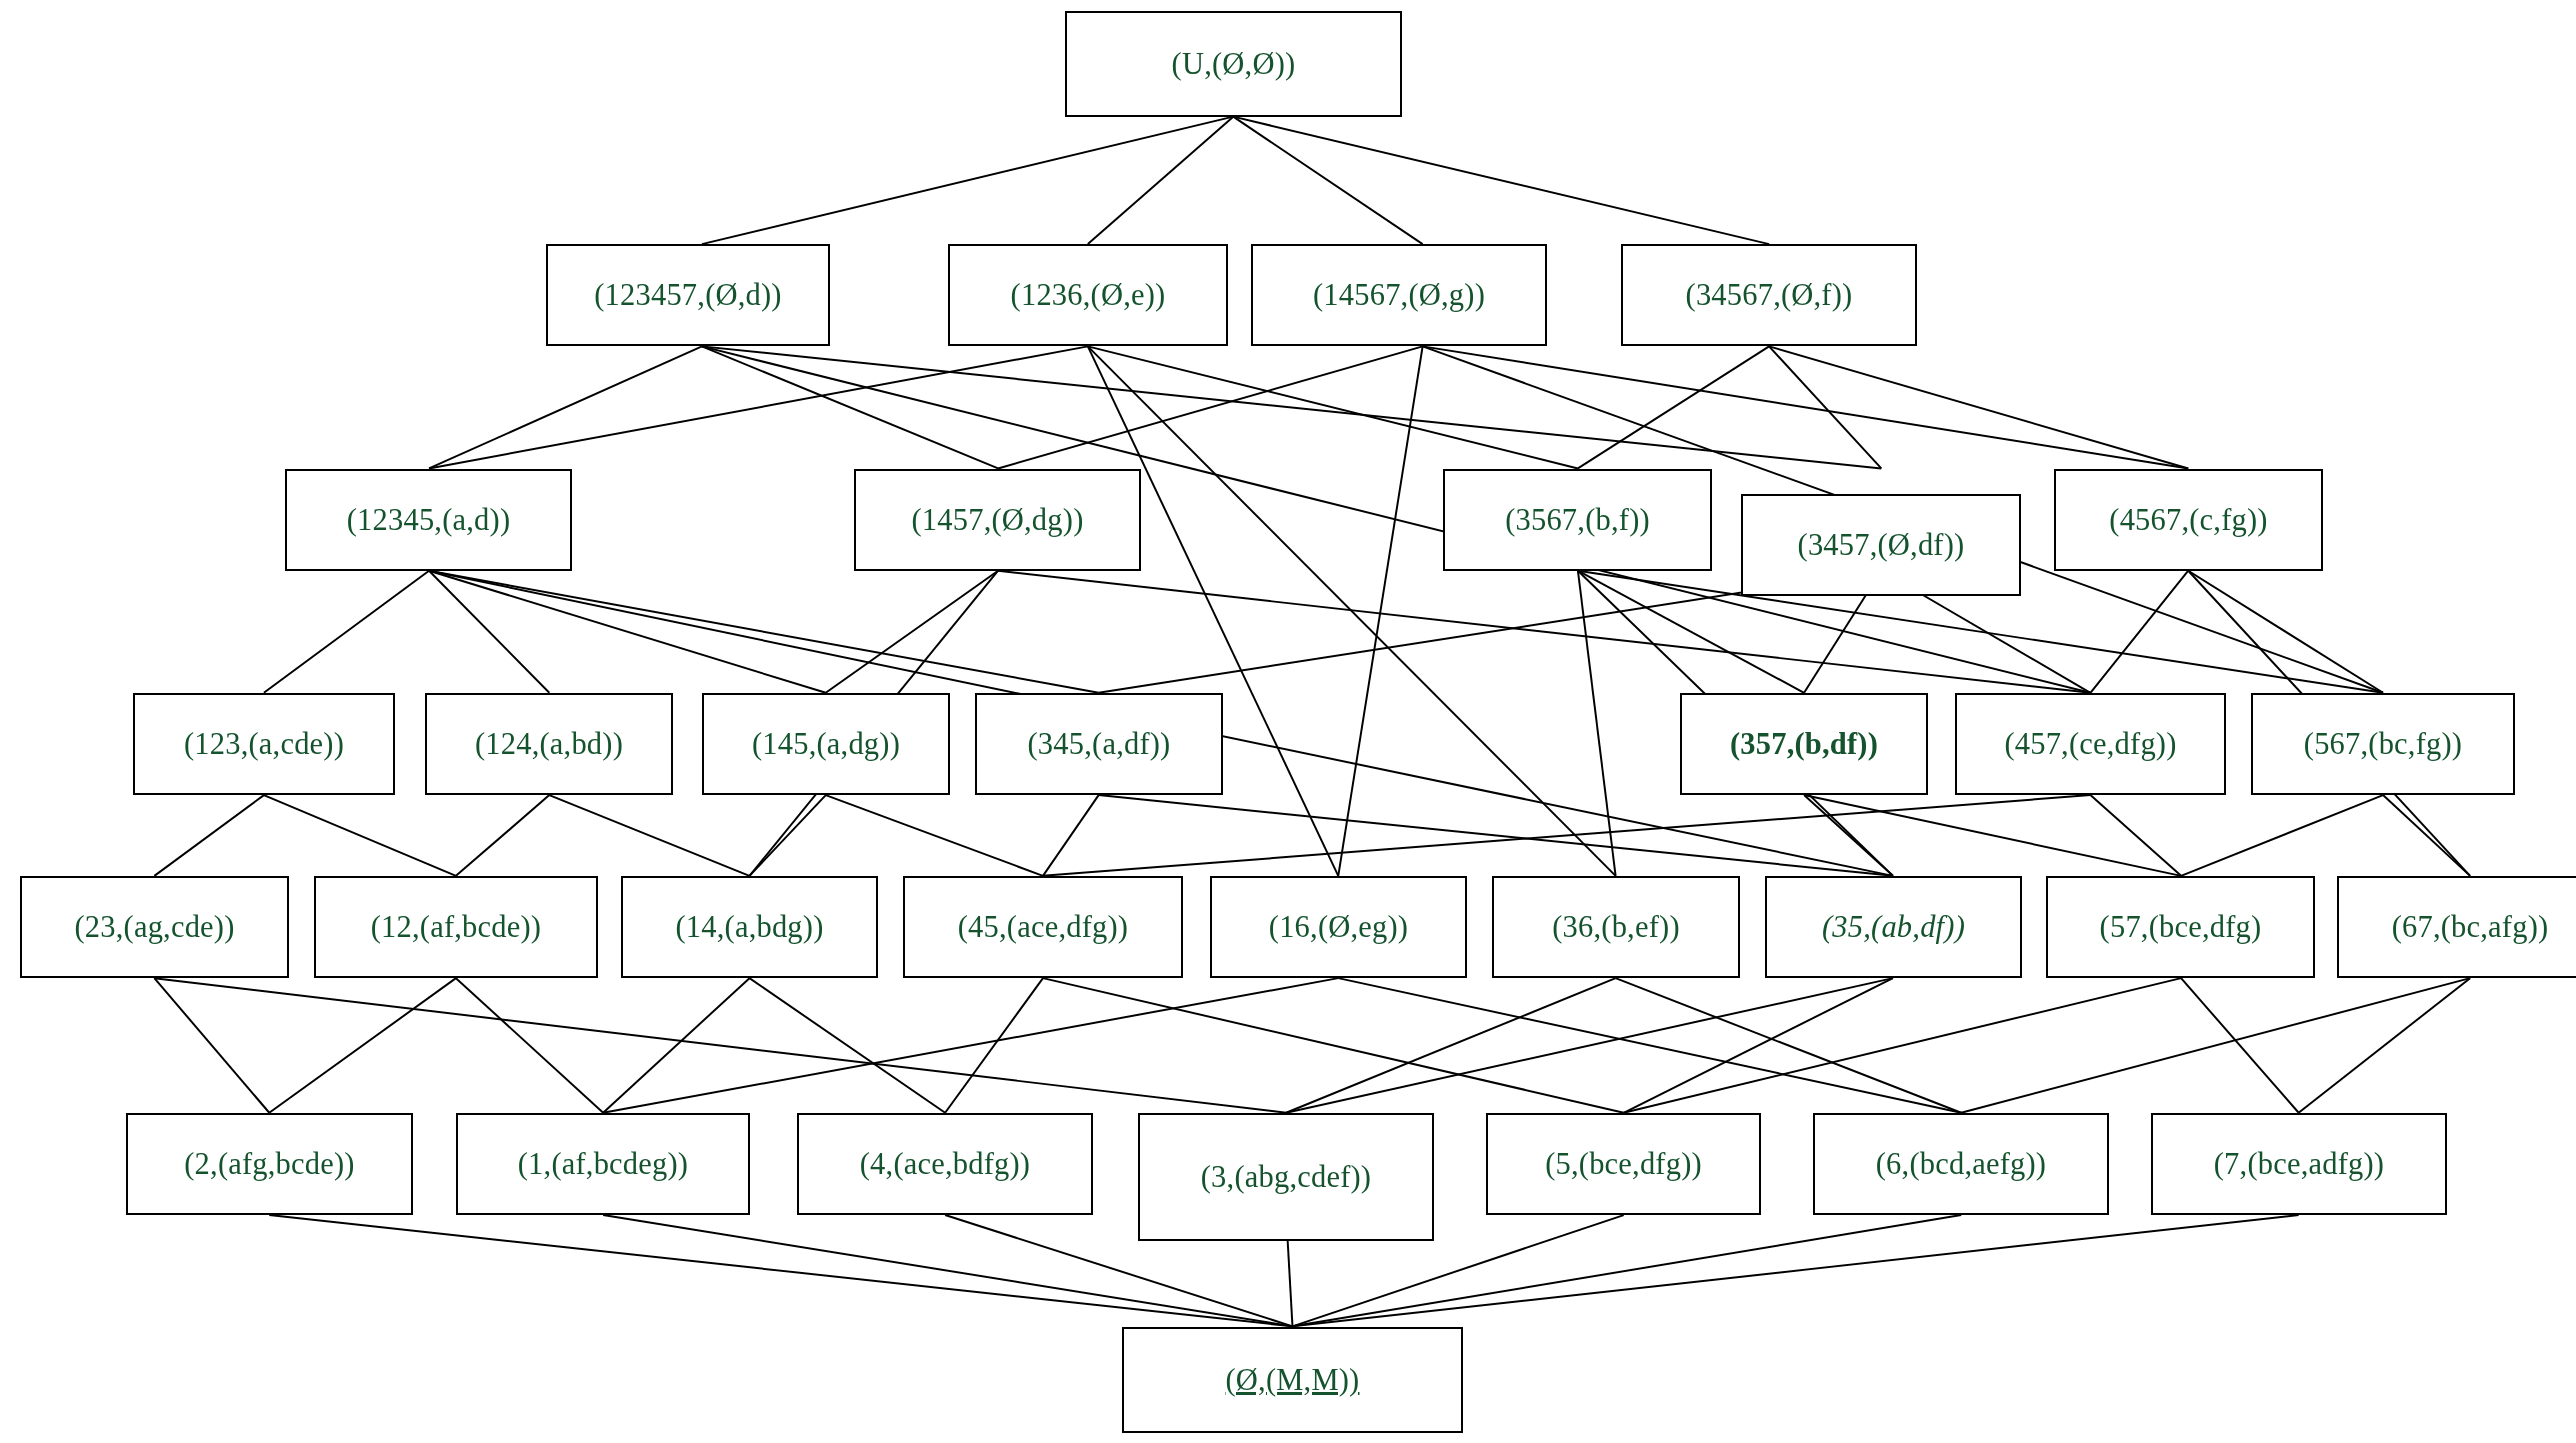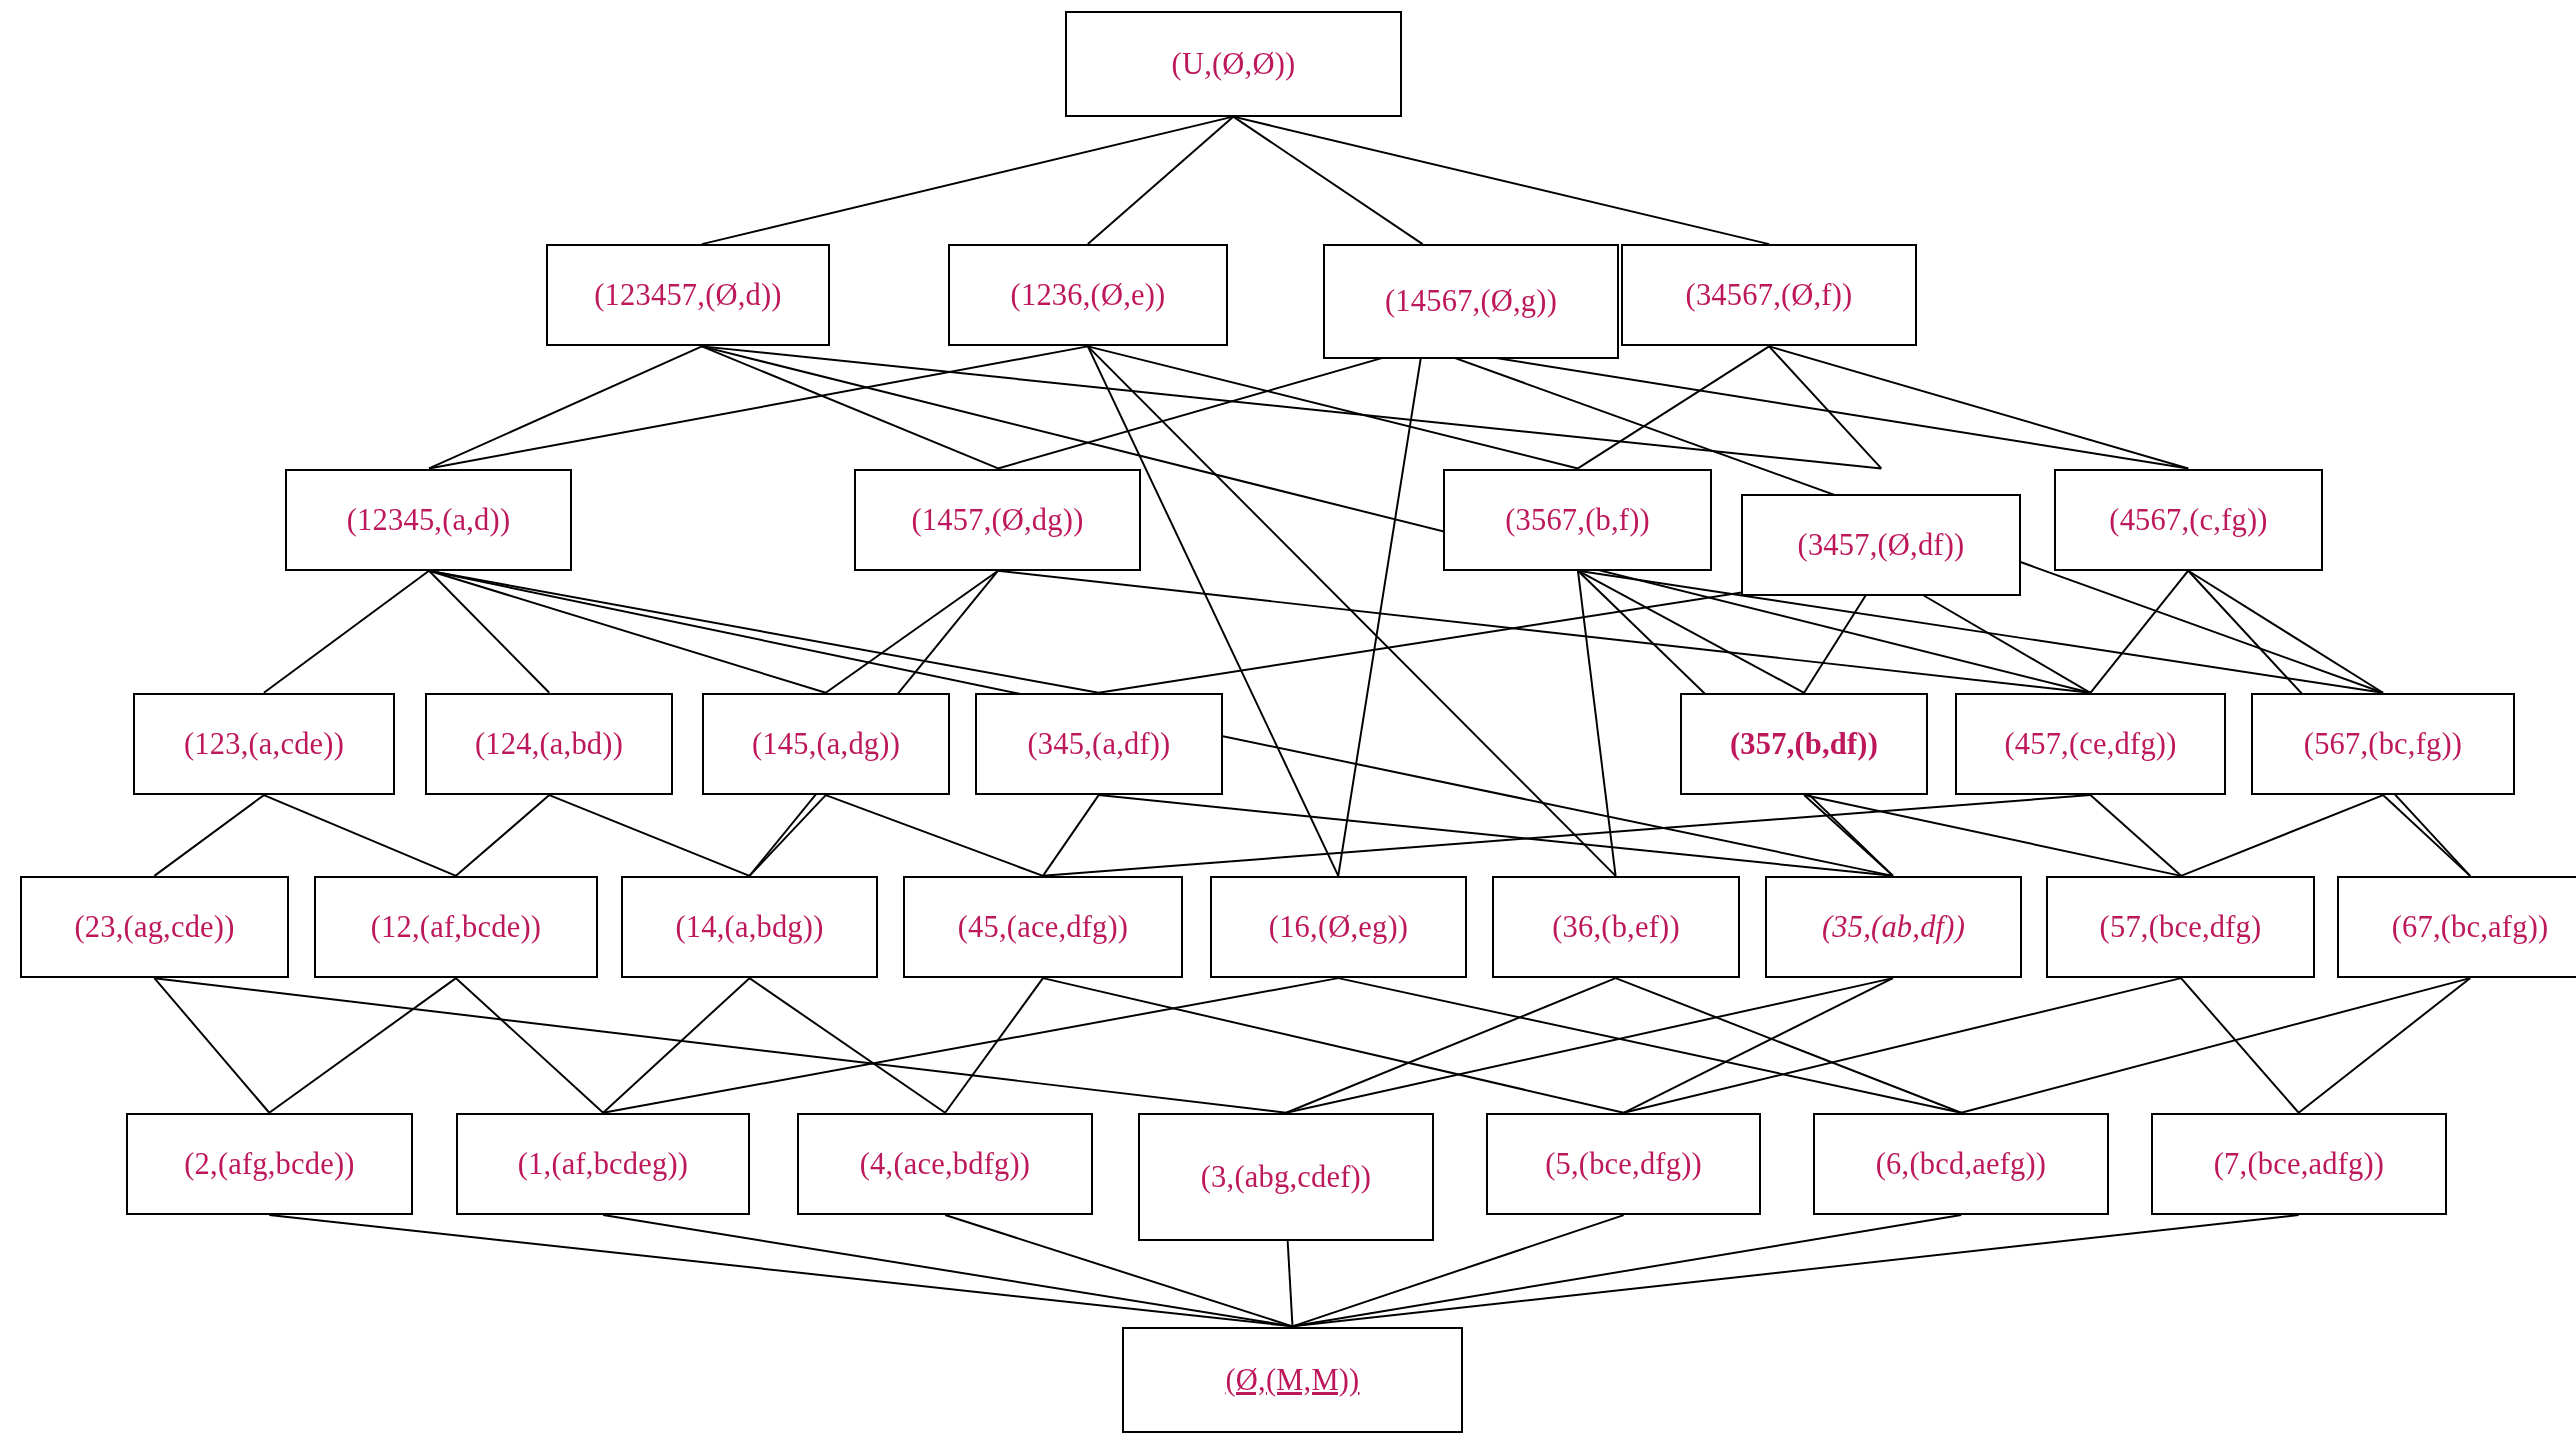--- a/index.html
+++ b/index.html
@@ -30,21 +30,21 @@
   }
   .node-box {
     position: absolute;
     box-sizing: border-box;
     border: 2.7px solid #000000;
     background: #ffffff;
     display: flex;
     align-items: center;
     justify-content: center;
     text-align: center;
-    color: #be185d;
+    color: #14532d;
     white-space: nowrap;
     line-height: 1;
   }
   .node-label {
     font-size: 30.5px;
     letter-spacing: 0.2px;
   }
 </style>
 </head>
 <body>
@@ -131,21 +131,21 @@
   <div id="node-layer">
       <div class="node-box" style="left: 1065px; top: 10.8px; width: 337px; height: 106px;">
         <span class="node-label">(U,(Ø,Ø))</span>
       </div>
       <div class="node-box" style="left: 546px; top: 244px; width: 284px; height: 102px;">
         <span class="node-label">(123457,(Ø,d))</span>
       </div>
       <div class="node-box" style="left: 948px; top: 244px; width: 280px; height: 102px;">
         <span class="node-label">(1236,(Ø,e))</span>
       </div>
-      <div class="node-box" style="left: 1323px; top: 244px; width: 296px; height: 115px;">
+      <div class="node-box" style="left: 1251px; top: 244px; width: 296px; height: 102px;">
         <span class="node-label">(14567,(Ø,g))</span>
       </div>
       <div class="node-box" style="left: 1621px; top: 244px; width: 296px; height: 102px;">
         <span class="node-label">(34567,(Ø,f))</span>
       </div>
       <div class="node-box" style="left: 285px; top: 469px; width: 287px; height: 102px;">
         <span class="node-label">(12345,(a,d))</span>
       </div>
       <div class="node-box" style="left: 854px; top: 469px; width: 287px; height: 102px;">
         <span class="node-label">(1457,(Ø,dg))</span>

